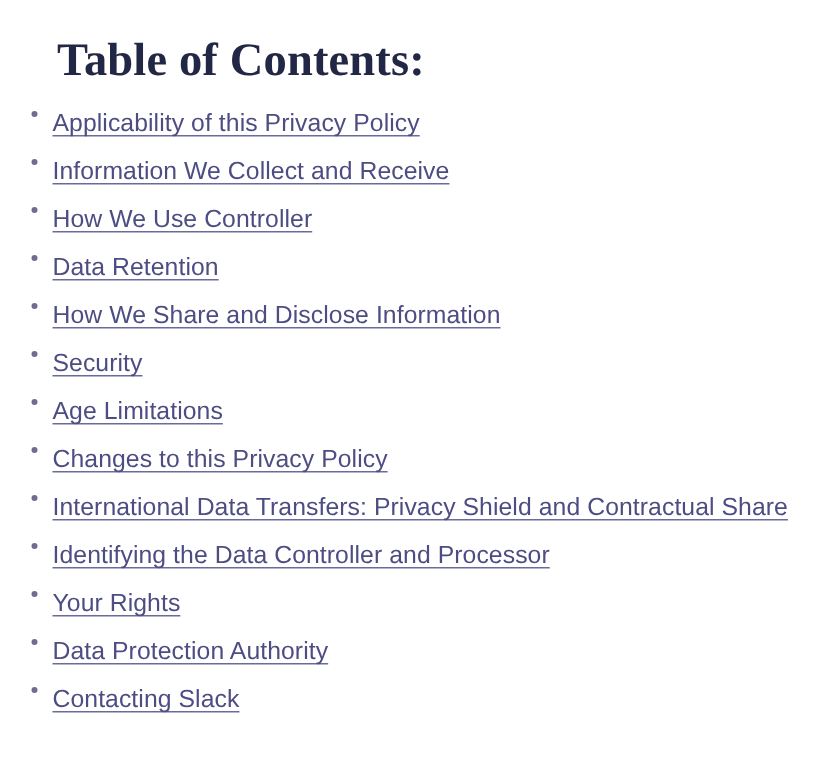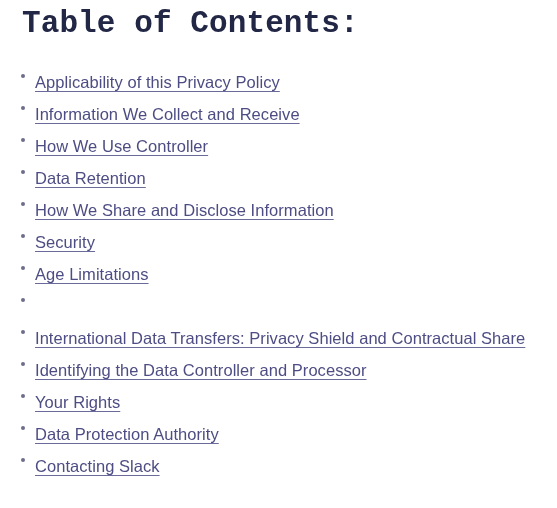--- a/index.html
+++ b/index.html
@@ -19,26 +19,26 @@
   .page {
     position: relative;
     width: 557px;
     height: 508px;
     background: #ffffff;
     box-sizing: border-box;
     padding: 0;
   }
 
   .toc-heading {
-    margin: 0;
+    margin: 16px;
     padding: 0;
     position: absolute;
     left: 22px;
     top: 4px;
-    font-family: Liberation Mono, monospace;
+    font-family: Liberation Serif, serif;
     font-size: 31px;
     font-weight: bold;
     line-height: 40px;
     letter-spacing: 0.1px;
     color: #232746;
     white-space: nowrap;
   }
 
   .toc-list {
     list-style: none;
@@ -116,20 +116,21 @@
       <li class="toc-item">
         <span class="toc-bullet"></span>
         <a class="toc-link">Security</a>
       </li>
       <li class="toc-item">
         <span class="toc-bullet"></span>
         <a class="toc-link">Age Limitations</a>
       </li>
       <li class="toc-item">
         <span class="toc-bullet"></span>
+        <a class="toc-link">Changes to this Privacy Policy</a>
       </li>
       <li class="toc-item">
         <span class="toc-bullet"></span>
         <a class="toc-link">International Data Transfers: Privacy Shield and Contractual Share</a>
       </li>
       <li class="toc-item">
         <span class="toc-bullet"></span>
         <a class="toc-link">Identifying the Data Controller and Processor</a>
       </li>
       <li class="toc-item">

